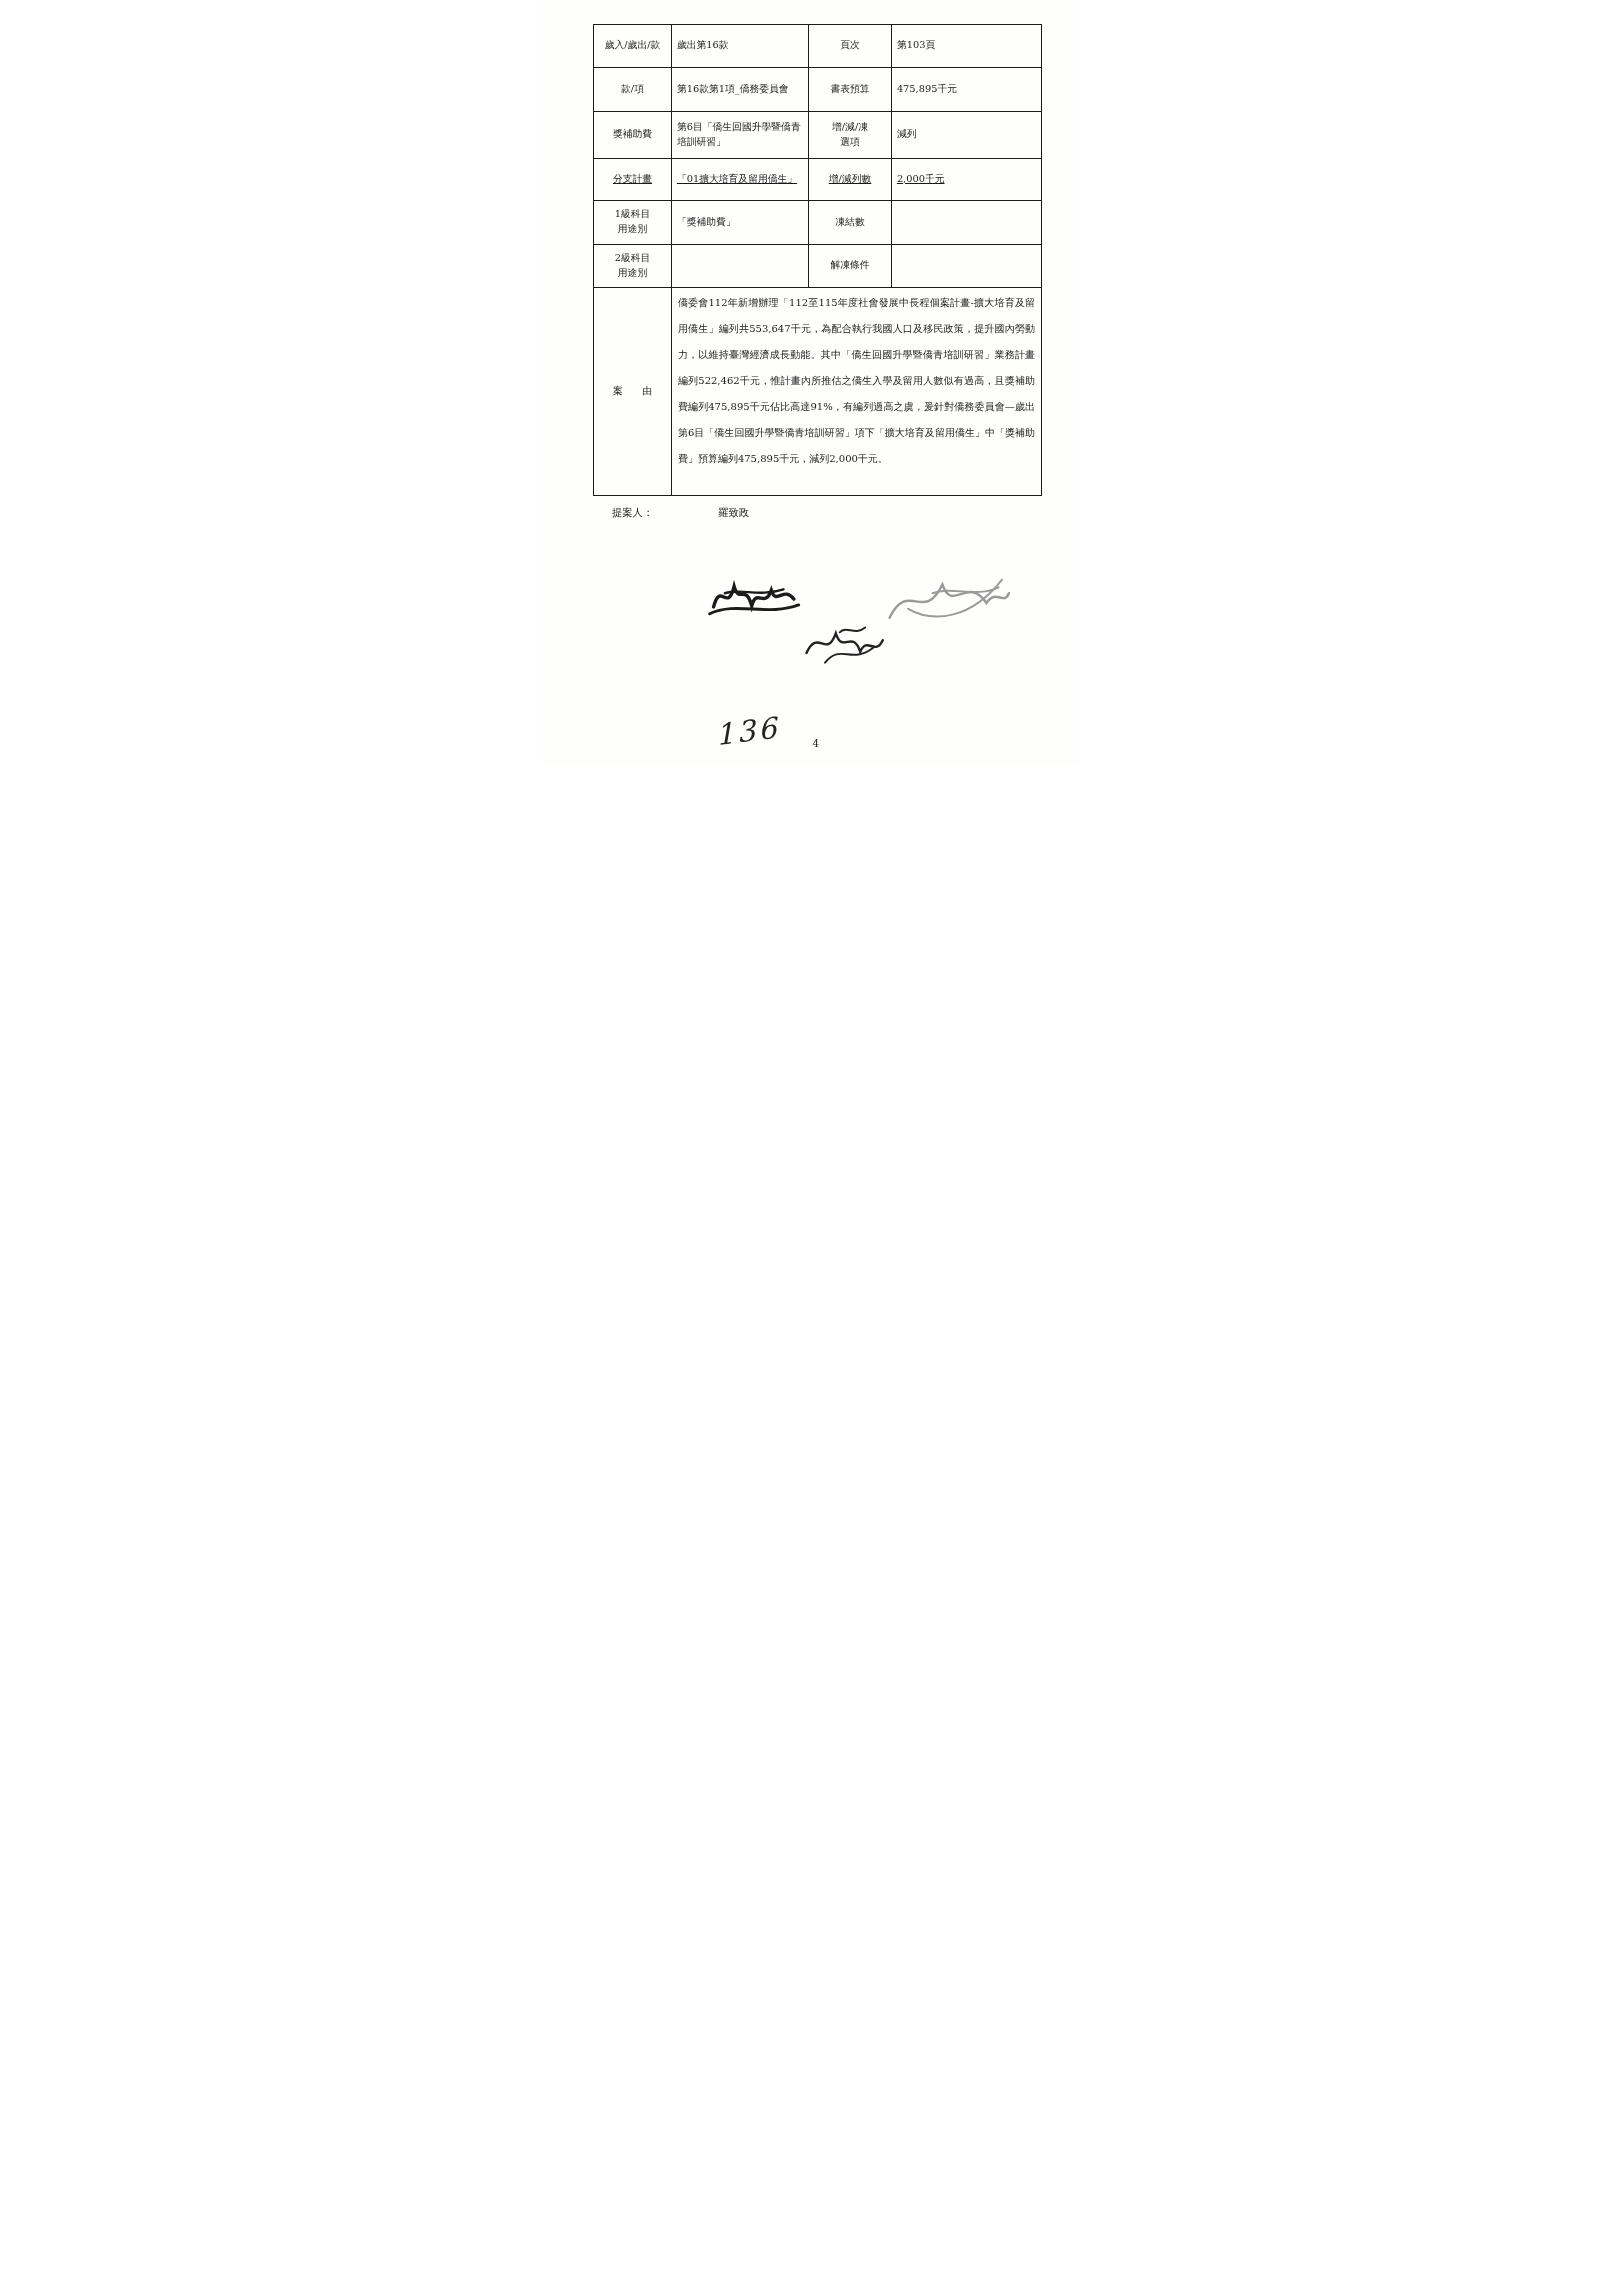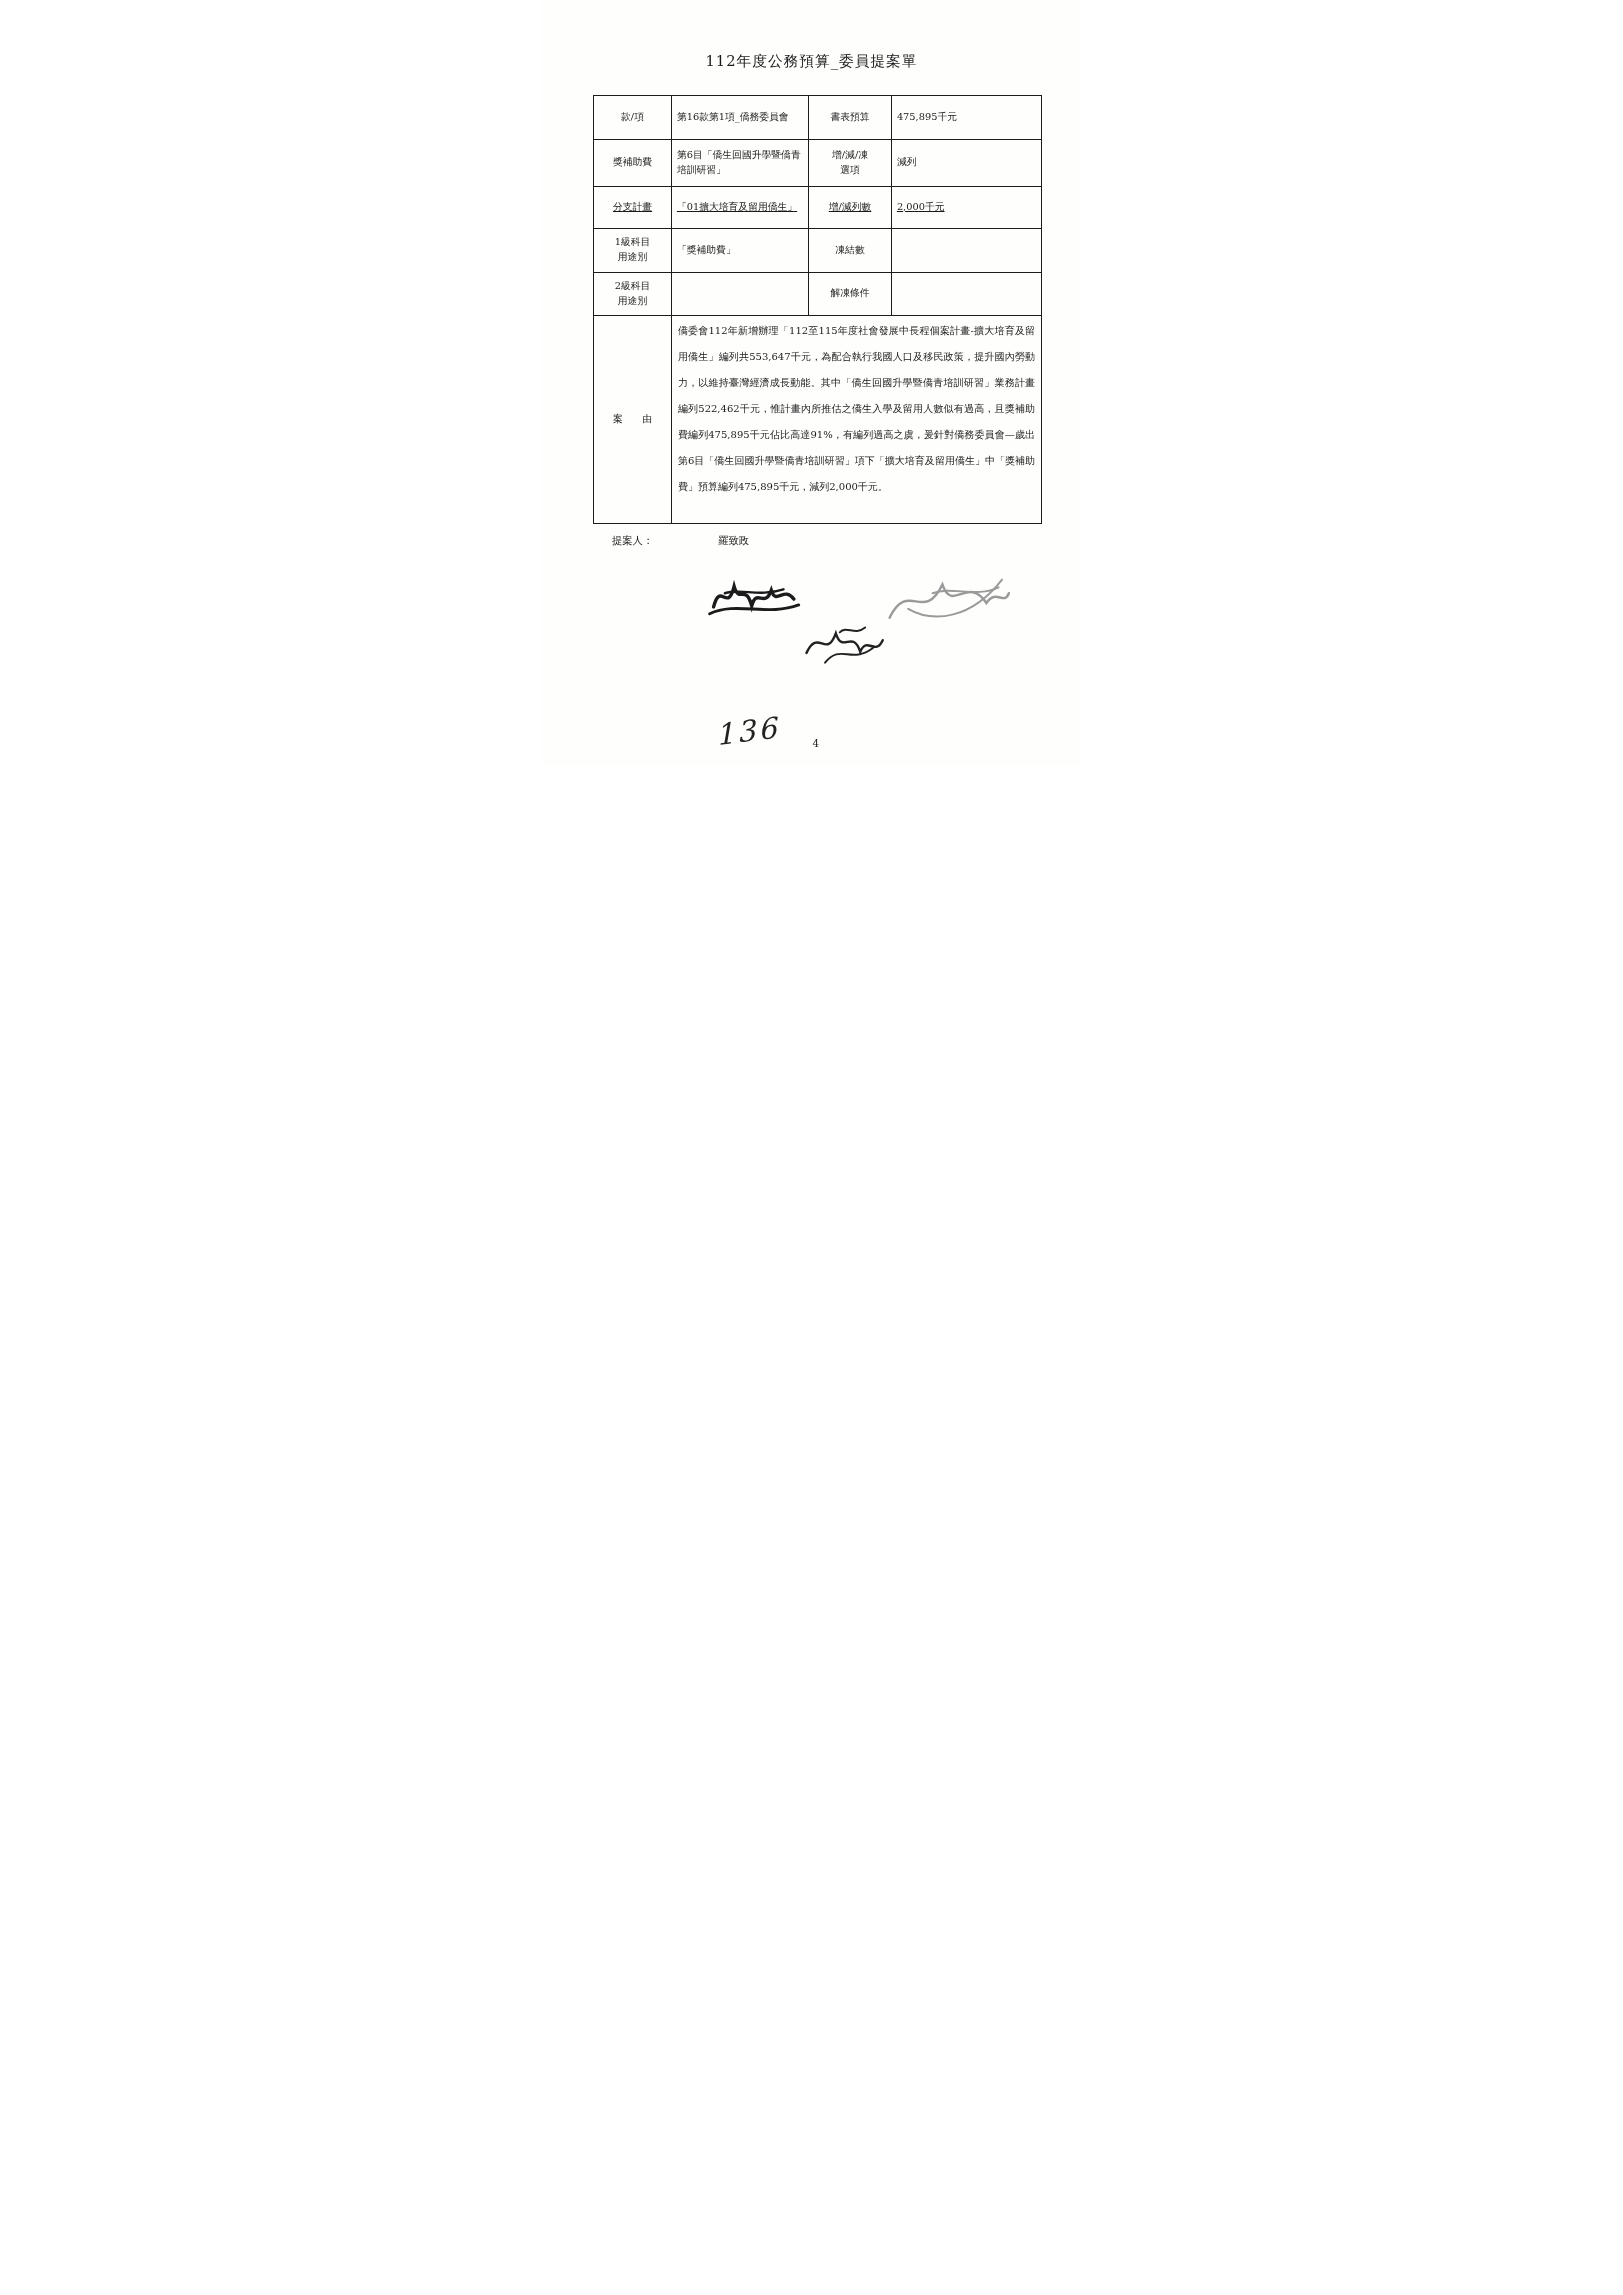--- a/index.html
+++ b/index.html
@@ -90,30 +90,35 @@
     width: 19.6px;
     text-align: center;
     font-size: 10.3px;
   }
 </style>
 </head>
 <body>
 
 <div class="page">
 
-  <h1 class="title">112年度公務預算_委員提案單</h1>
 
   <table class="form-table">
     <colgroup>
       <col style="width:78px">
       <col style="width:137px">
       <col style="width:83px">
       <col style="width:150px">
     </colgroup>
     <tbody>
+      <tr class="r1">
+        <td class="lbl">歲入/歲出/款</td>
+        <td class="val">歲出第16款</td>
+        <td class="lbl">頁次</td>
+        <td class="val">第103頁</td>
+      </tr>
       <tr class="r2">
         <td class="lbl">款/項</td>
         <td class="val">第16款第1項_僑務委員會</td>
         <td class="lbl">書表預算</td>
         <td class="val">475,895千元</td>
       </tr>
       <tr class="r3">
         <td class="lbl">獎補助費</td>
         <td class="val">第6目「僑生回國升學暨僑青培訓研習」</td>
         <td class="lbl">增/減/凍

